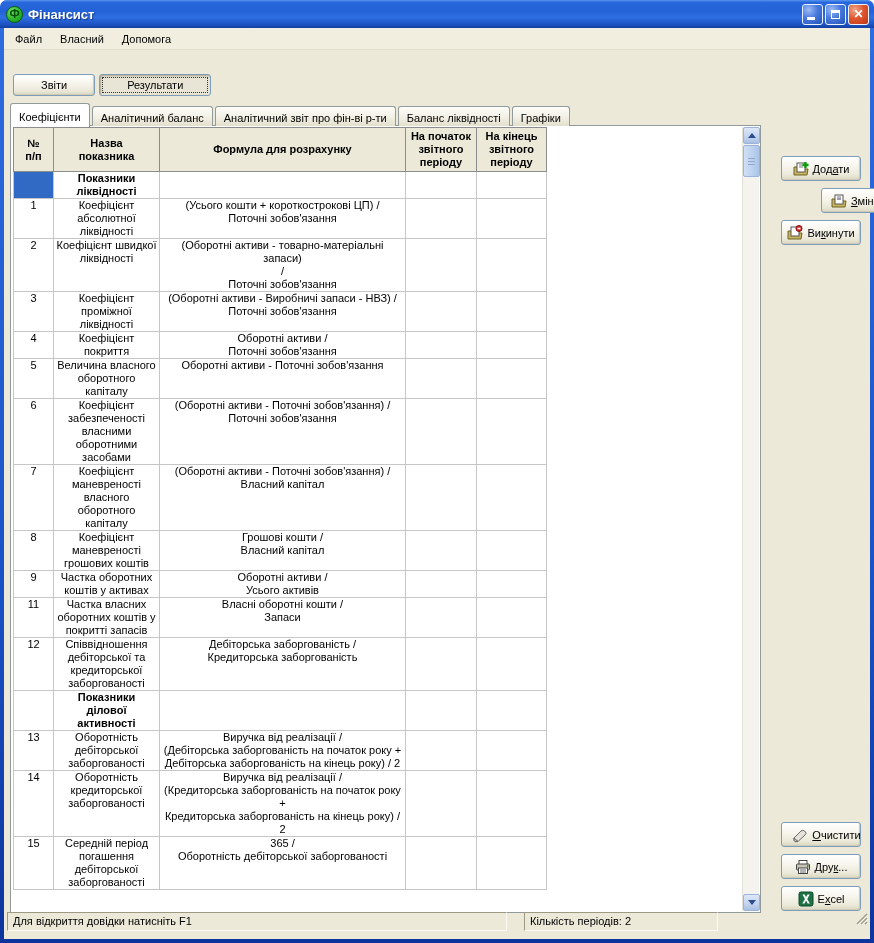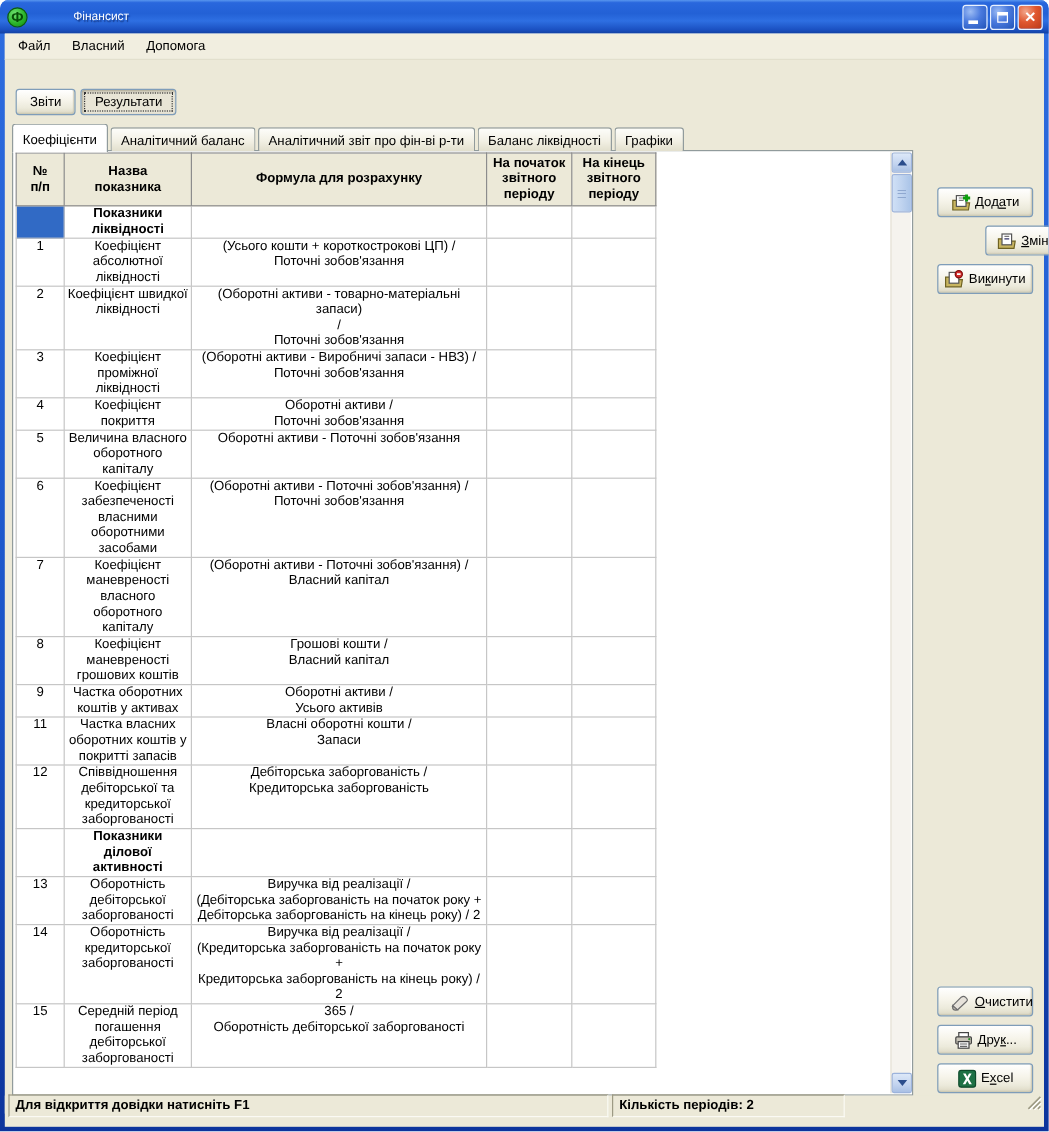--- a/index.html
+++ b/index.html
@@ -16,21 +16,21 @@
     height:28px; display:flex; align-items:center; padding:0 5px 0 6px;
     background:linear-gradient(180deg,#5896ef 0%,#2967dd 8%,#2361d6 40%,#2e6fe2 62%,#1b51c2 88%,#1240a0 100%);
     border-radius:7px 7px 0 0;
   }
   .app-icon {
     width:17px; height:17px; border-radius:50%;
     background:radial-gradient(circle at 35% 30%, #6fe06f 0%, #2cb52c 55%, #128a12 100%);
     border:1px solid #0c5c0c; color:#064d06; font-weight:bold; font-size:12px;
     display:flex; align-items:center; justify-content:center; margin-right:5px;
   }
-  .title-text { color:#fff; font-weight:normal; font-size:10px; text-shadow:1px 1px 1px #143a8c; flex:1;margin-left:33px; }
+  .title-text { color:#fff; font-weight:bold; font-size:13px; text-shadow:1px 1px 1px #143a8c; flex:1; }
   .tbtns { display:flex; gap:2px; }
   .tbtn {
     width:21px; height:21px; border-radius:3px; border:1px solid #eaf2ff;
     display:flex; align-items:center; justify-content:center; position:relative;
   }
   .tbtn.blue { background:radial-gradient(circle at 30% 25%, #9cbcf4 0%, #4a7ade 45%, #2154b8 100%); }
   .tbtn.red  { background:radial-gradient(circle at 30% 25%, #f2a78c 0%, #e0572f 45%, #b93817 100%); }
   .glyph-min { position:absolute; left:4px; bottom:4px; width:8px; height:3px; background:#fff; }
   .glyph-max { width:9px; height:9px; border:1px solid #fff; border-top:3px solid #fff; }
   .glyph-close { color:#fff; font-size:12px; font-weight:bold; line-height:1; }
@@ -41,21 +41,21 @@
   .menu-item { padding:3px 9px; color:#000; cursor:default; }
   .client { position:relative; height:863px; }
 
   
   .viewbtns { position:absolute; top:24px; left:9px; display:flex; gap:4px; }
   .xpbtn {
     border:1px solid #7f9db9; border-radius:3px; font-size:11px; color:#000;
     background:linear-gradient(180deg,#ffffff 0%,#f6f4ea 45%,#eceadb 75%,#dcd8c4 100%);
     box-shadow:inset -1px -1px 1px #cdc9b4; display:flex; align-items:center; justify-content:center; gap:4px; cursor:default;
   }
-  .vbtn { height:22px; padding:0 11px; }
+  .vbtn { height:22px; padding:0 27px; }
   .vbtn.active {
     background:#e8e5d6; box-shadow:inset 1px 1px 2px rgba(90,85,60,.45);
     outline:1px dotted #333; outline-offset:-4px;
   }
 
   
   .tabstrip { position:absolute; top:52px; left:6px; height:24px; display:flex; align-items:flex-end; z-index:3; }
   .tab {
     height:20px; padding:2px 8px 0 8px; margin-right:2px; white-space:nowrap;
     border:1px solid #919b9c; border-bottom:none; border-radius:3px 3px 0 0;
@@ -99,21 +99,21 @@
   }
   .sthumb::after { content:""; position:absolute; left:4px; right:4px; top:12px; height:7px;
     background:repeating-linear-gradient(180deg,#8fa8d0 0 1px,transparent 1px 3px); }
 
   
   .sidebtn { position:absolute; left:777px; width:80px; height:25px; }
   .sidebtn u { text-underline-offset:1px; }
   .sidebtn svg { flex:0 0 auto; }
 
   
-  .statusbar { height:15px; display:flex; align-items:center; gap:3px; padding:3px 3px 2px 3px; background:#ece9d8; position:relative;font-weight:bold; }
+  .statusbar { height:15px; display:flex; align-items:center; gap:17px; padding:3px 3px 2px 3px; background:#ece9d8; position:relative; }
   .spanel {
     height:19px; border:1px solid; border-color:#9d9a84 #fbfaf4 #fbfaf4 #9d9a84;
     display:flex; align-items:center; padding:0 5px; font-size:11px; color:#000; overflow:hidden; white-space:nowrap;
   }
   .spanel.p1 { width:500px; }
   .spanel.p2 { width:194px; }
   .grip { position:absolute; right:2px; bottom:3px; }
 </style>
 </head>
 <body>

